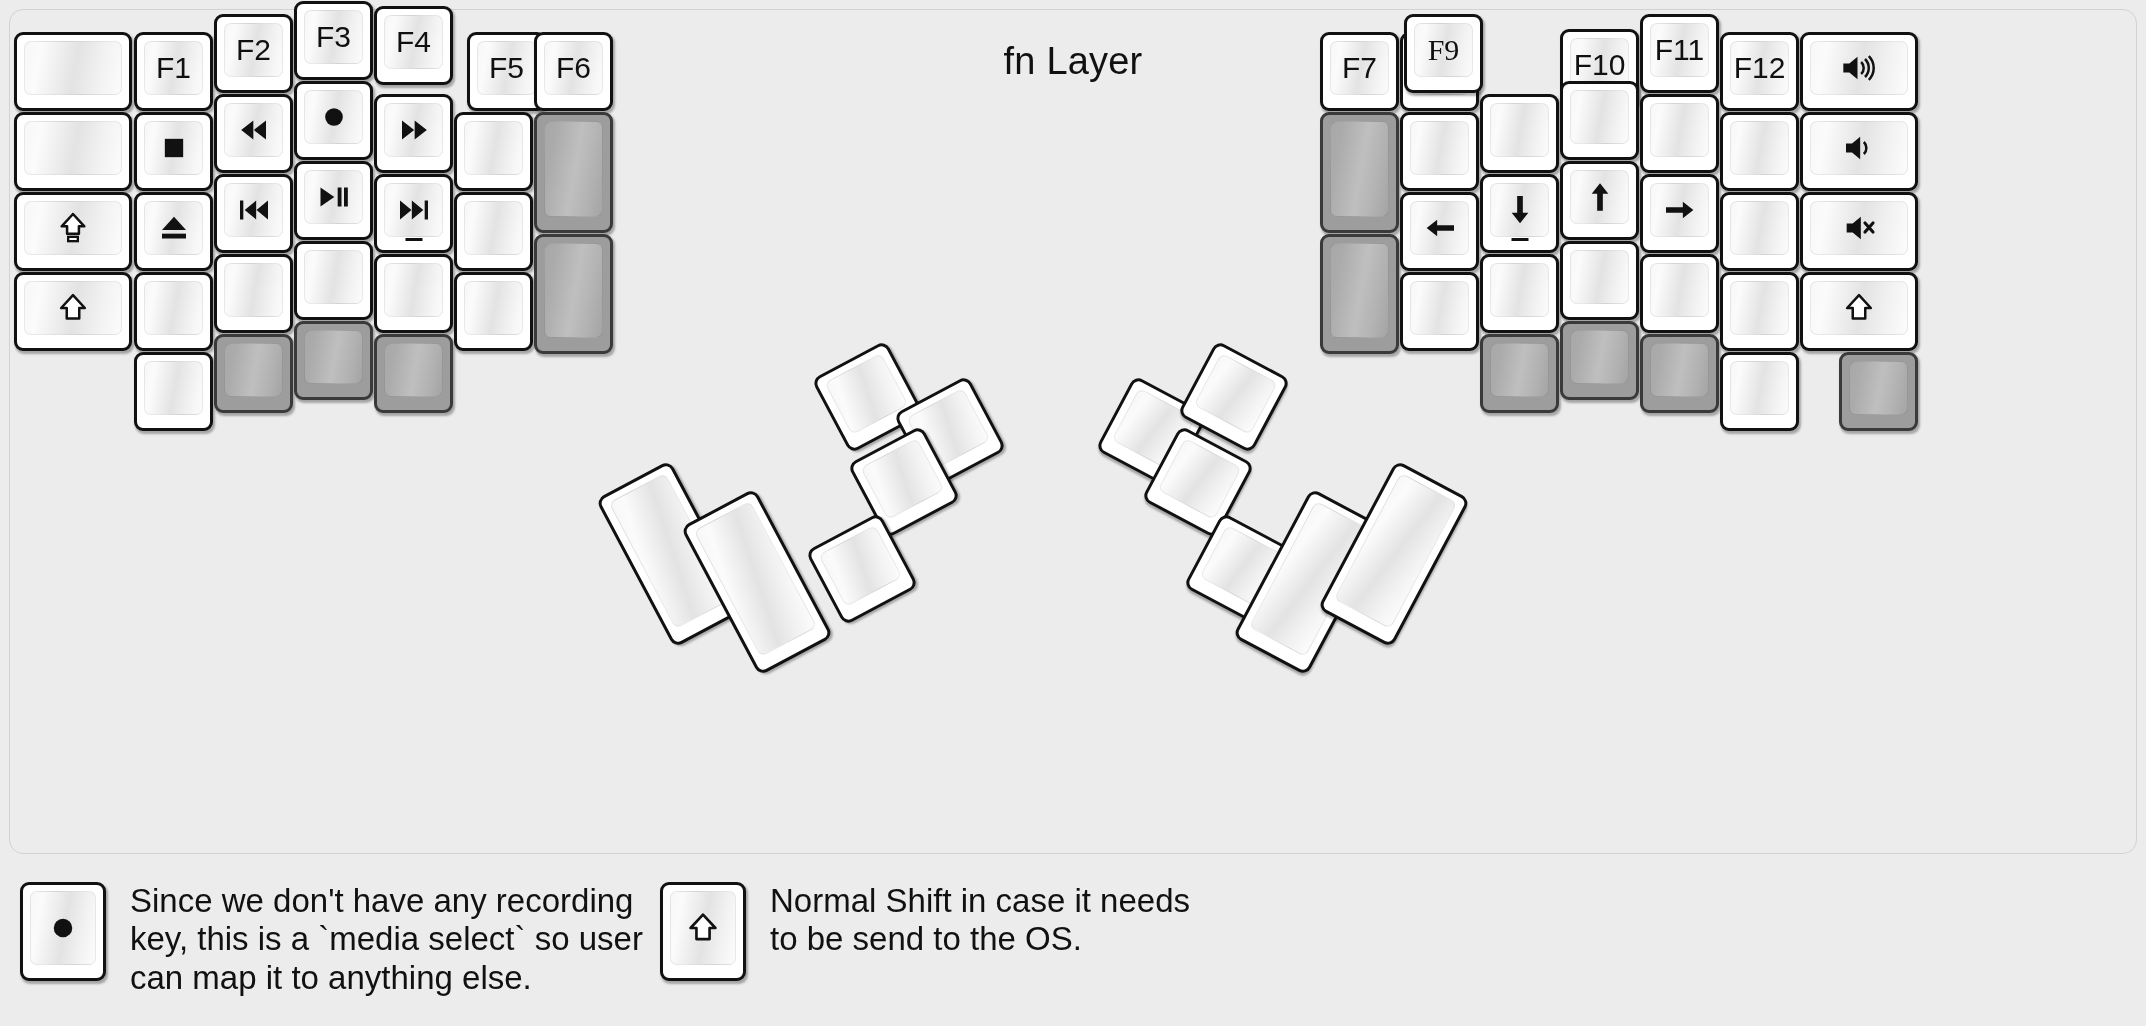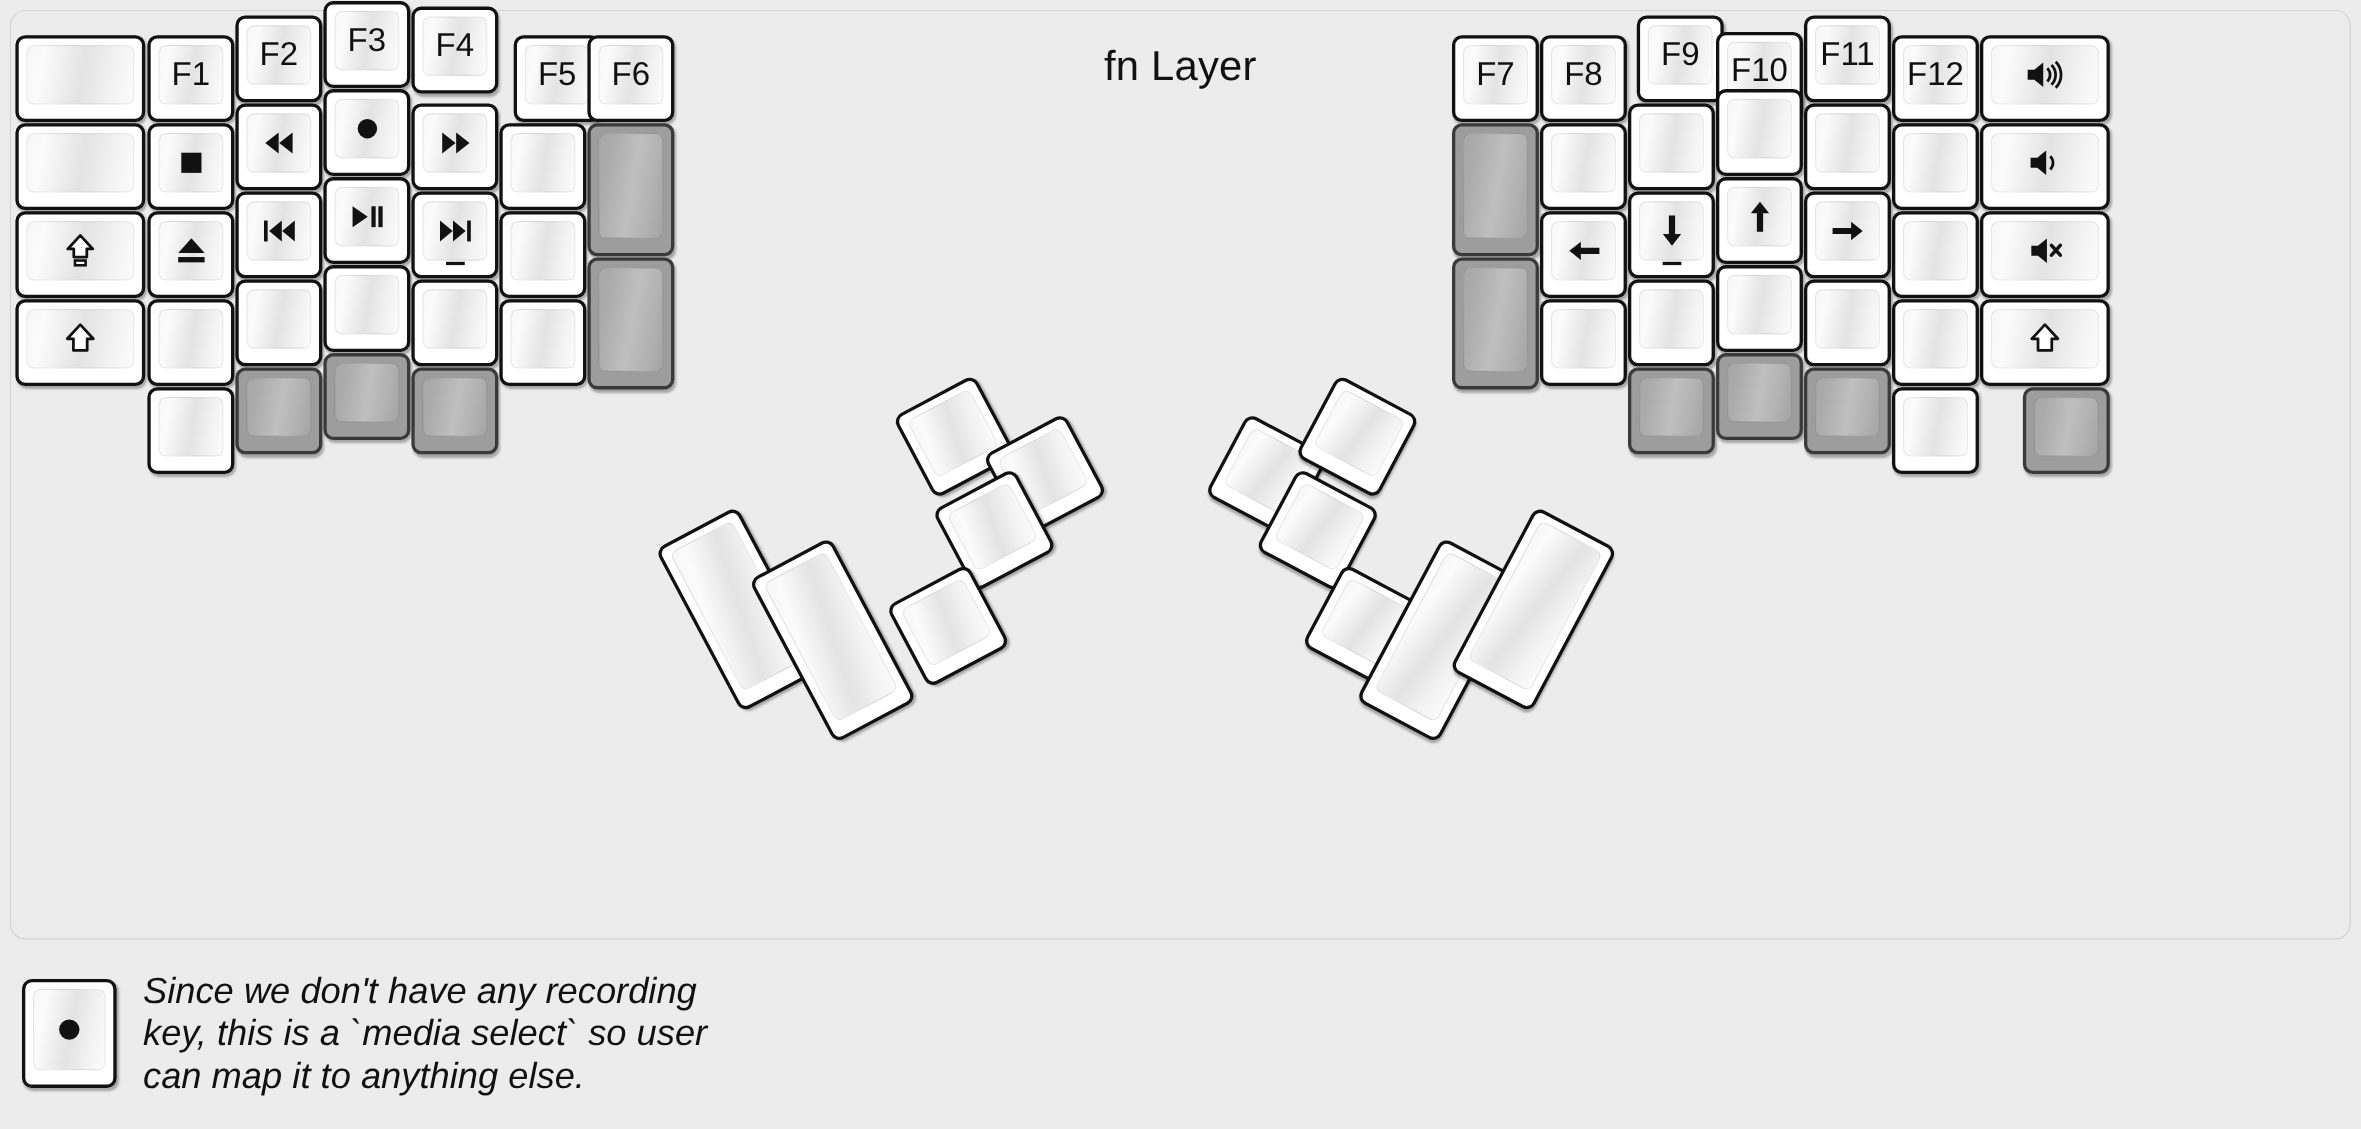--- a/index.html
+++ b/index.html
@@ -81,21 +81,21 @@
     width:17px;height:3px;
     background:#111;
   }
 
   
   .legend{
     position:absolute;
     left:0;top:864px;
     width:2146px;height:162px;
   }
-  .legend-item{position:absolute;display:flex;align-items:center;font-style:italic;}
+  .legend-item{position:absolute;display:flex;}
   .legend-key{
     position:relative;
     width:86px;height:99px;
     box-sizing:border-box;
     background:#fff;
     border:3.2px solid #111;
     border-radius:9px;
     box-shadow:1.5px 2.5px 2.2px rgba(0,0,0,0.30);
     flex:0 0 auto;
   }
@@ -325,21 +325,21 @@
           <span class="lbl gly">
             <svg class="glyph" width="40" height="40" viewBox="0 0 24 24" fill="#111">
               <path d="M4.0 12 10.3 7.0v3.3H20.4v3.4H10.3v3.3z"></path>
             </svg>
           </span>
         </div>
       </div>
       <div class="key" style="left: 1400px; top: 272px; width: 79px; height: 79px;">
         <div class="cap"></div>
       </div>
-      <div class="key" style="left: 1488px; top: 14px; width: 79px; height: 79px;">
+      <div class="key" style="left: 1404px; top: 14px; width: 79px; height: 79px; font-family: Liberation Serif, serif;">
         <div class="cap">
           <span class="lbl">F9</span>
         </div>
       </div>
       <div class="key" style="left: 1480px; top: 94px; width: 79px; height: 79px;">
         <div class="cap"></div>
       </div>
       <div class="key" style="left: 1480px; top: 174px; width: 79px; height: 79px;">
         <div class="cap">
           <span class="lbl gly">
@@ -510,15 +510,28 @@
               <svg class="glyph" width="42" height="42" viewBox="0 0 24 24" fill="#111">
                 <circle cx="12" cy="12" r="5.3"></circle>
               </svg>
             </span>
           </div>
         </div>
         <div class="legend-text">Since we don't have any recording
 key, this is a `media select` so user
 can map it to anything else.</div>
       </div>
+      <div class="legend-item" style="left: 660px; top: 18px;">
+        <div class="legend-key">
+          <div class="cap">
+            <span class="lbl gly">
+              <svg class="glyph" width="42" height="42" viewBox="0 0 24 24" fill="#111">
+                <path d="M12 4.3 4.9 12.0h3.35v6.35h7.5V12.0h3.35z" fill="#fff" stroke="#111" stroke-width="1.5" stroke-linejoin="round"></path>
+              </svg>
+            </span>
+          </div>
+        </div>
+        <div class="legend-text">Normal Shift in case it needs
+to be send to the OS.</div>
+      </div>
     </div>
 
 </div>
 
 </body></html>

